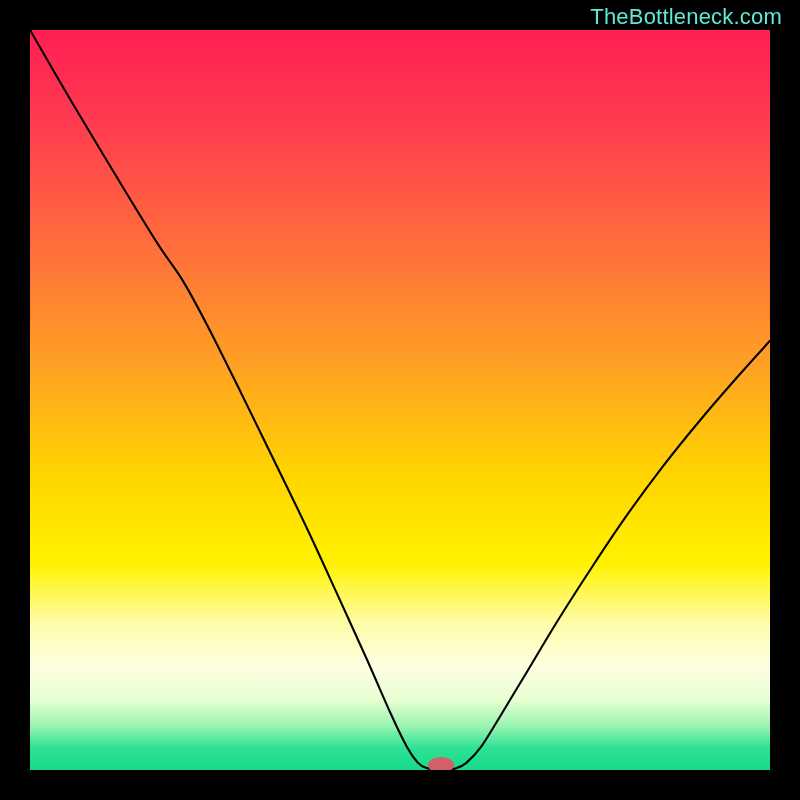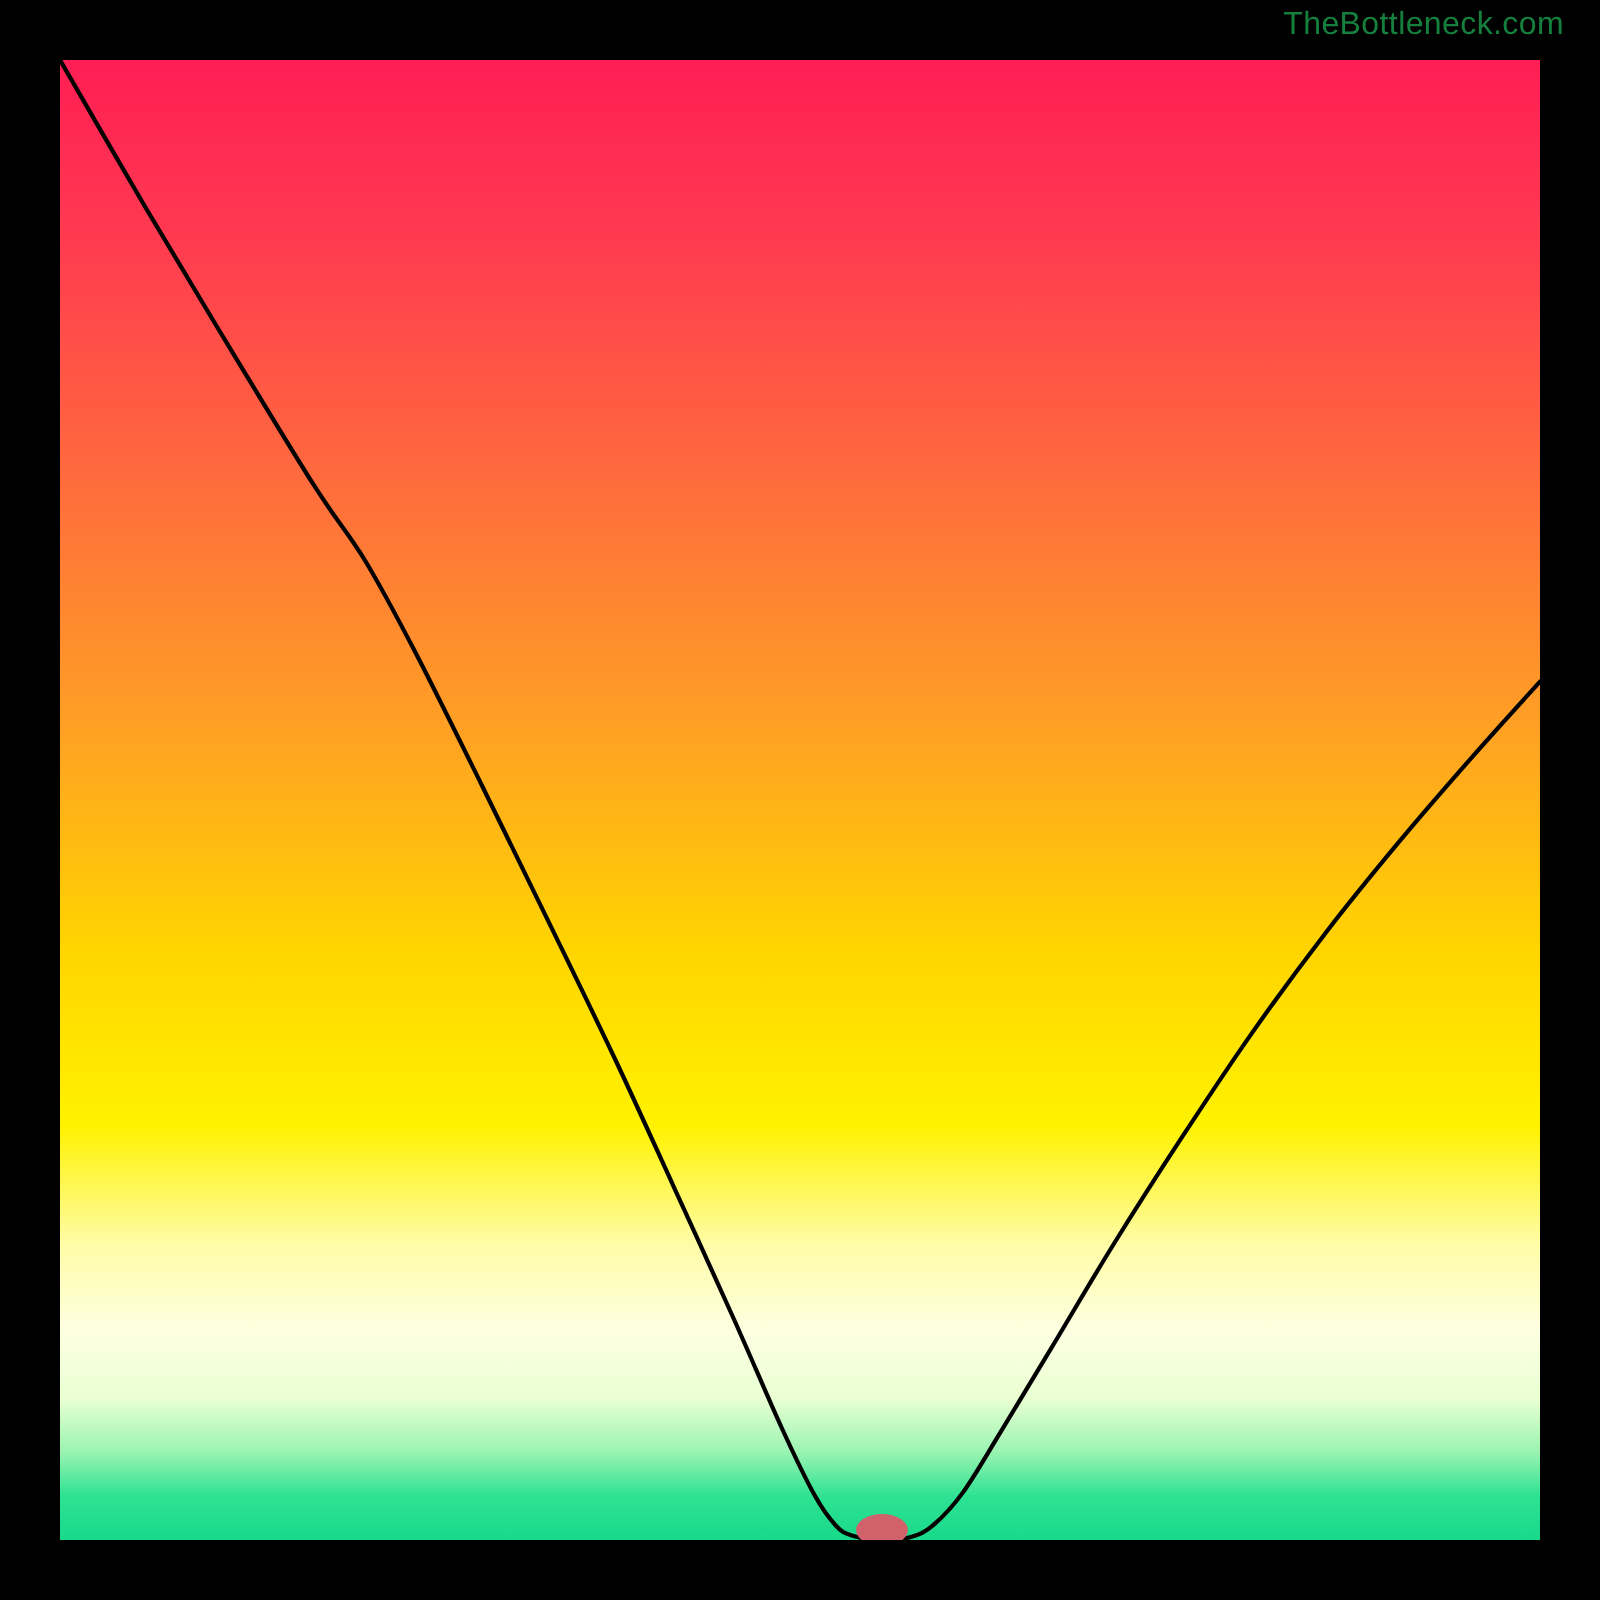--- a/index.html
+++ b/index.html
@@ -13,22 +13,22 @@
   }
   .stage {
     position: relative;
     width: 800px;
     height: 800px;
   }
   .watermark {
     position: absolute;
     top: 4px;
     right: 18px;
-    color: #15803d;
-    font-size: 16px;
+    color: #5eead4;
+    font-size: 22px;
     font-weight: 500;
     letter-spacing: 0.2px;
     z-index: 20;
     user-select: none;
   }
   
   .plot {
     position: absolute;
     left: 30px;
     top: 30px;

